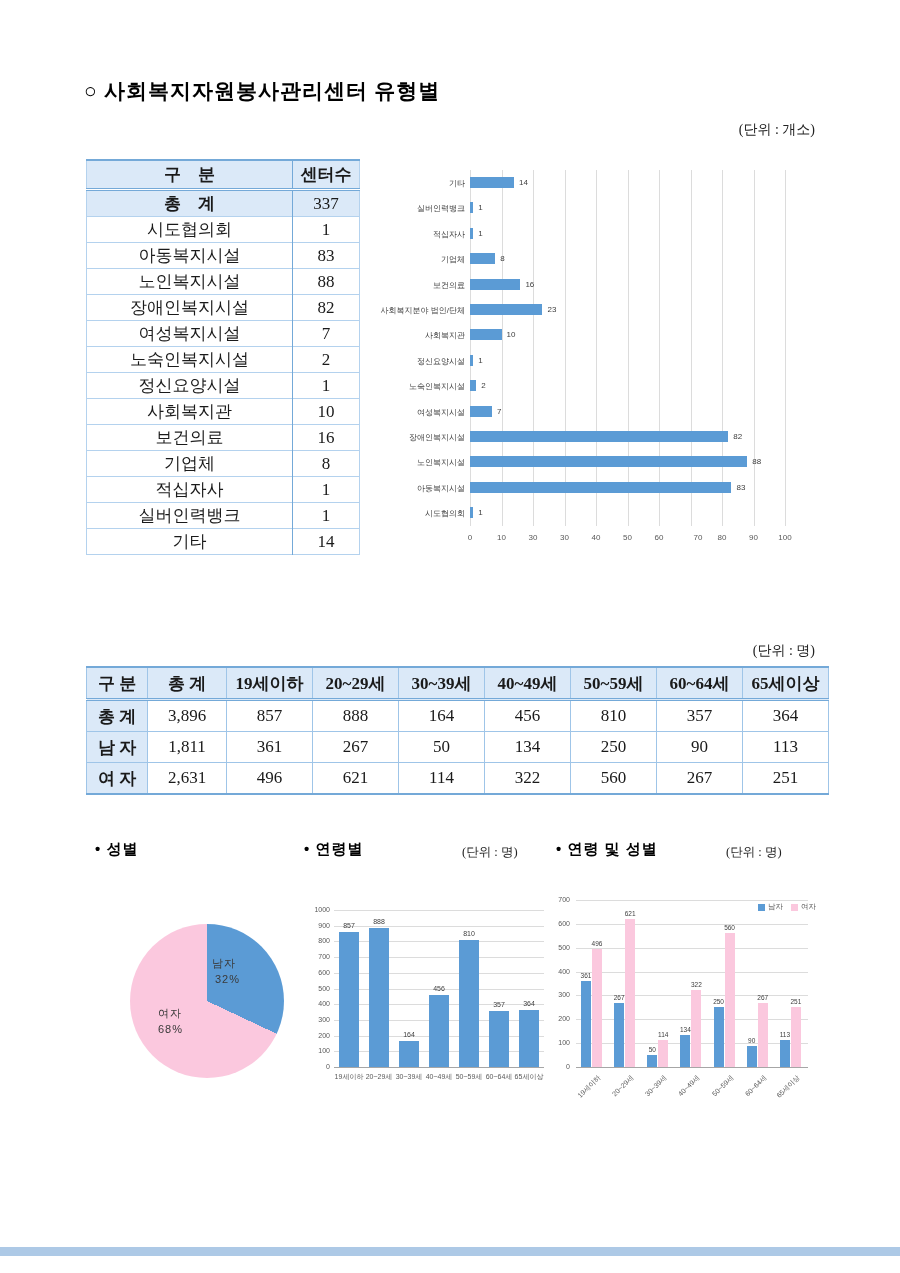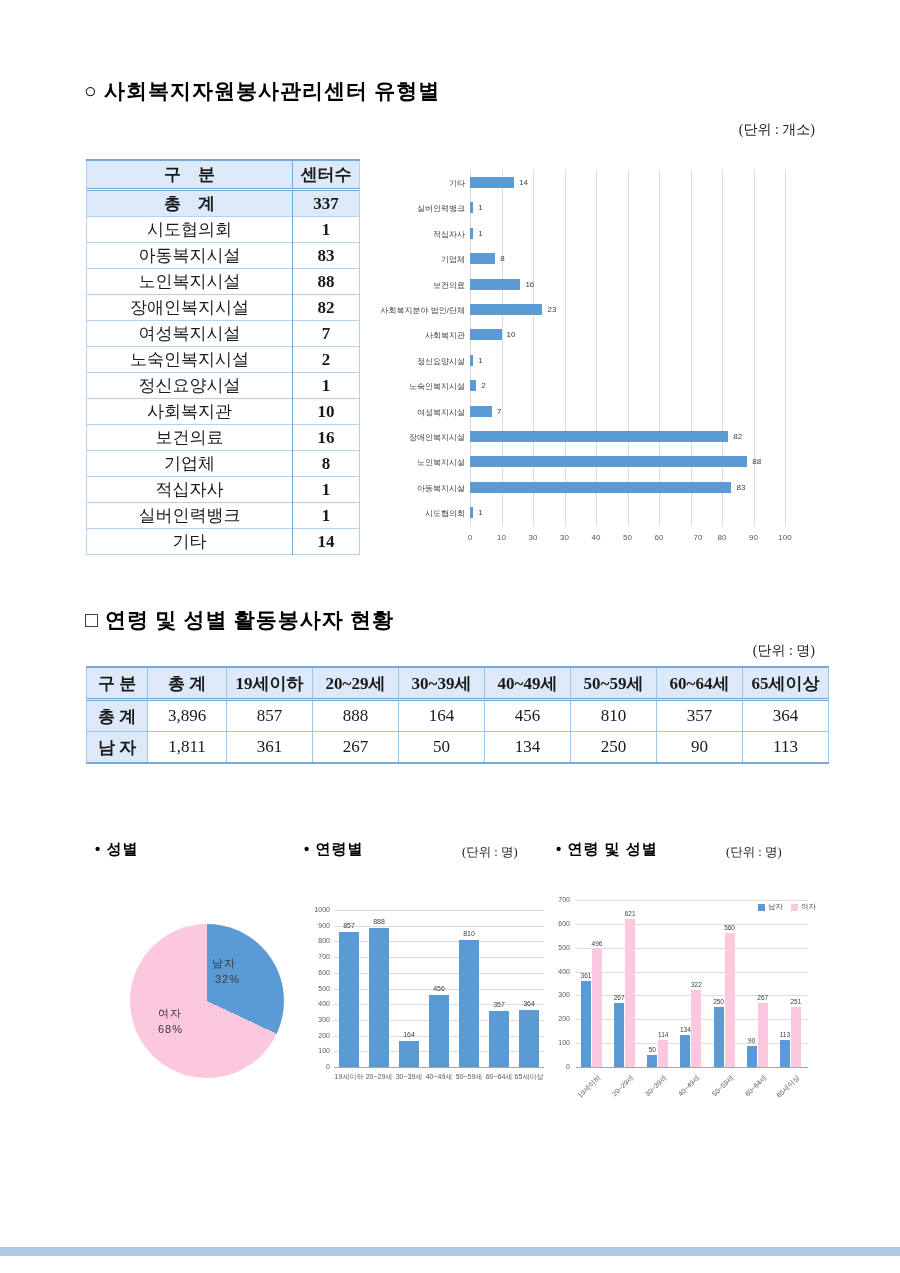--- a/index.html
+++ b/index.html
@@ -9,21 +9,21 @@
   .unit{position:absolute;font-size:14px;color:#222;}
   .bullet-title{position:absolute;font-weight:bold;font-size:15px;color:#000;
                 font-family:"Liberation Sans","DejaVu Sans",sans-serif;letter-spacing:1px;}
   .small-unit{position:absolute;font-size:12.5px;color:#222;}
 
   
   #table1{position:absolute;left:86px;top:159px;border-collapse:collapse;table-layout:fixed;
           border-left:1px solid #b4d2ee;border-right:1px solid #b4d2ee;border-bottom:1px solid #74a9d8;}
   #table1 td{text-align:center;font-size:17px;height:25px;padding:0;white-space:nowrap;overflow:hidden;}
   #table1 .c0{width:205px;border-right:1px solid #74a9d8;}
-  #table1 .c1{width:66px;font-weight:bold;}
+  #table1 .c1{width:66px;}
   #table1 tr{border-bottom:1px solid #b4d2ee;}
   #table1 tr.hdr{background:#dbe9f8;border-top:2px solid #74a9d8;border-bottom:3px double #74a9d8;}
   #table1 tr.hdr td{font-weight:bold;height:27px;}
   #table1 tr.tot{background:#dbe9f8;}
   #table1 tr.tot .c0{font-weight:bold;}
 
   
   #table2{position:absolute;left:86px;top:666px;border-collapse:collapse;table-layout:fixed;
           border-top:2px solid #74a9d8;border-bottom:2px solid #74a9d8;
           border-left:1px solid #9fc5e8;border-right:1px solid #9fc5e8;}
@@ -191,21 +191,20 @@
       <div class="bar" style="left: 85px; top: 289.4px; width: 277.2px; height: 11px; background: rgb(91, 155, 213);"></div>
       <div class="vlab" style="left: 367.2px; top: 290.4px;">88</div>
       <div class="catlab" style="left: -18px; top: 315.8px; width: 98px;">아동복지시설</div>
       <div class="bar" style="left: 85px; top: 314.8px; width: 261.45px; height: 11px; background: rgb(91, 155, 213);"></div>
       <div class="vlab" style="left: 351.45px; top: 315.8px;">83</div>
       <div class="catlab" style="left: -18px; top: 341.2px; width: 98px;">시도협의회</div>
       <div class="bar" style="left: 85px; top: 340.2px; width: 3.15px; height: 11px; background: rgb(91, 155, 213);"></div>
       <div class="vlab" style="left: 93.15px; top: 341.2px;">1</div>
     </div>
 
-  <div class="sec-title" style="left:85px;top:606px;">□ 연령 및 성별 활동봉사자 현황</div>
   <div class="unit" style="right:85px;top:642px;">(단위 : 명)</div>
 
   <table id="table2">
     <tbody id="table2-body">
         <tr class="hdr">
           <td style="width: 60px;">구 분</td>
           <td style="width: 78px;">총 계</td>
           <td style="width: 85px;">19세이하</td>
           <td style="width: 85px;">20~29세</td>
           <td style="width: 85px;">30~39세</td>
@@ -228,20 +227,31 @@
         <tr>
           <td class="lbl">남 자</td>
           <td>1,811</td>
           <td>361</td>
           <td>267</td>
           <td>50</td>
           <td>134</td>
           <td>250</td>
           <td>90</td>
           <td>113</td>
+        </tr>
+        <tr>
+          <td class="lbl">여 자</td>
+          <td>2,631</td>
+          <td>496</td>
+          <td>621</td>
+          <td>114</td>
+          <td>322</td>
+          <td>560</td>
+          <td>267</td>
+          <td>251</td>
         </tr>
       </tbody>
   </table>
 
   <div class="bullet-title" style="left:95px;top:840px;">• 성별</div>
   <div class="bullet-title" style="left:304px;top:840px;">• 연령별</div>
   <div class="small-unit" style="left:462px;top:844px;">(단위 : 명)</div>
   <div class="bullet-title" style="left:556px;top:840px;">• 연령 및 성별</div>
   <div class="small-unit" style="left:726px;top:844px;">(단위 : 명)</div>
 

